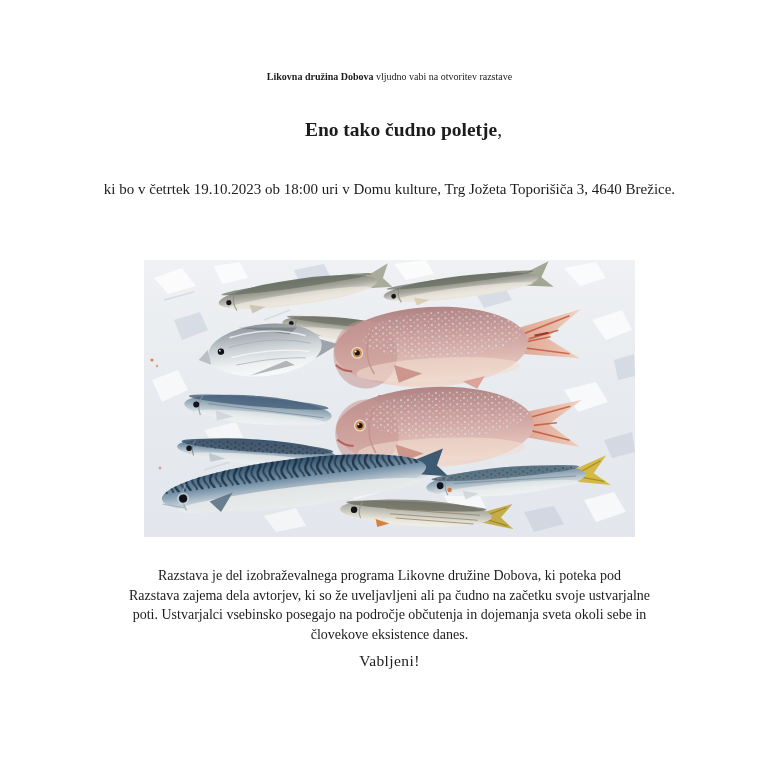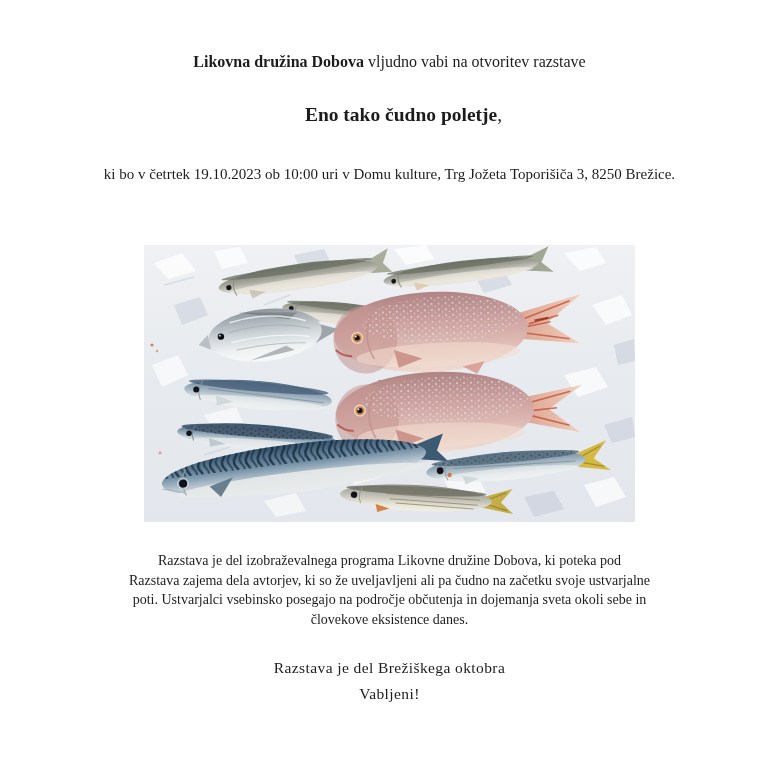--- a/index.html
+++ b/index.html
@@ -1,20 +1,20 @@
 <!DOCTYPE html>
 <html><head>
 <meta charset="utf-8">
 <style>
   html,body{margin:0;padding:0;background:#ffffff;}
   body{width:779px;height:771px;overflow:hidden;
        font-family:"Liberation Serif","DejaVu Serif",serif;color:#1c1c1c;}
   .doc{width:779px;}
   .center{text-align:center;}
-  .intro{padding-top:53px;font-size:16px;line-height:17px;}
+  .intro{padding-top:68px;font-size:10px;line-height:17px;}
   .intro b{font-weight:bold;}
   .title-line{margin-top:33px;font-size:19.5px;line-height:23px;padding-left:28px;}
   .title-line .t{font-weight:bold;}
   .details{margin-top:38px;font-size:15px;line-height:20px;width:600px;margin-left:auto;margin-right:auto;}
   .details b{font-weight:normal;}
   .photo{margin-top:61px;width:491px;height:277px;margin-left:auto;margin-right:auto;}
   .photo svg{display:block;}
   .par{margin-top:29px;font-size:14px;line-height:19.5px;width:640px;margin-left:auto;margin-right:auto;}
   .footer1{margin-top:30px;font-size:15.5px;letter-spacing:0.4px;}
   .footer2{margin-top:8px;font-size:15.5px;letter-spacing:0.4px;}
@@ -26,21 +26,21 @@
 
   <div class="intro center">
     <b>Likovna družina Dobova</b><span> vljudno vabi na otvoritev razstave</span>
   </div>
 
   <div class="title-line center">
     <span class="t">Eno tako čudno poletje</span><span>,</span>
   </div>
 
   <div class="details center">
-    <span>ki bo v </span><b>četrtek 19.10.2023</b><span> ob </span><b>10:00 uri v Domu kulture,</b><span> Trg Jožeta Toporišiča 3, 8250 Brežice.</span>
+    <span>ki bo v </span><b>četrtek 19.10.2023</b><span> ob </span><b>18:00 uri v Domu kulture,</b><span> Trg Jožeta Toporišiča 3, 4640 Brežice.</span>
   </div>
 
   <div class="photo">
     <svg width="491" height="277" viewBox="0 0 491 277" xmlns="http://www.w3.org/2000/svg">
       <defs>
         <linearGradient id="gIce" x1="0" y1="0" x2="0" y2="1">
           <stop offset="0" stop-color="#eff1f4"></stop>
             <stop offset="0.5" stop-color="#e7eaee"></stop>
             <stop offset="1" stop-color="#e3e6ec"></stop>
         </linearGradient>
@@ -271,16 +271,15 @@
     </svg>
   </div>
 
   <div class="par center">
     <div>Razstava je del izobraževalnega programa Likovne družine Dobova, ki poteka pod</div>
     <div>Razstava zajema dela avtorjev, ki so že uveljavljeni ali pa čudno na začetku svoje ustvarjalne</div>
     <div>poti. Ustvarjalci vsebinsko posegajo na področje občutenja in dojemanja sveta okoli sebe in</div>
     <div>človekove eksistence danes.</div>
   </div>
 
-  <div class="footer1 center">Razstava je del Brežiškega oktobra</div>
   <div class="footer2 center">Vabljeni!</div>
 
 </div>
 
 </body></html>

